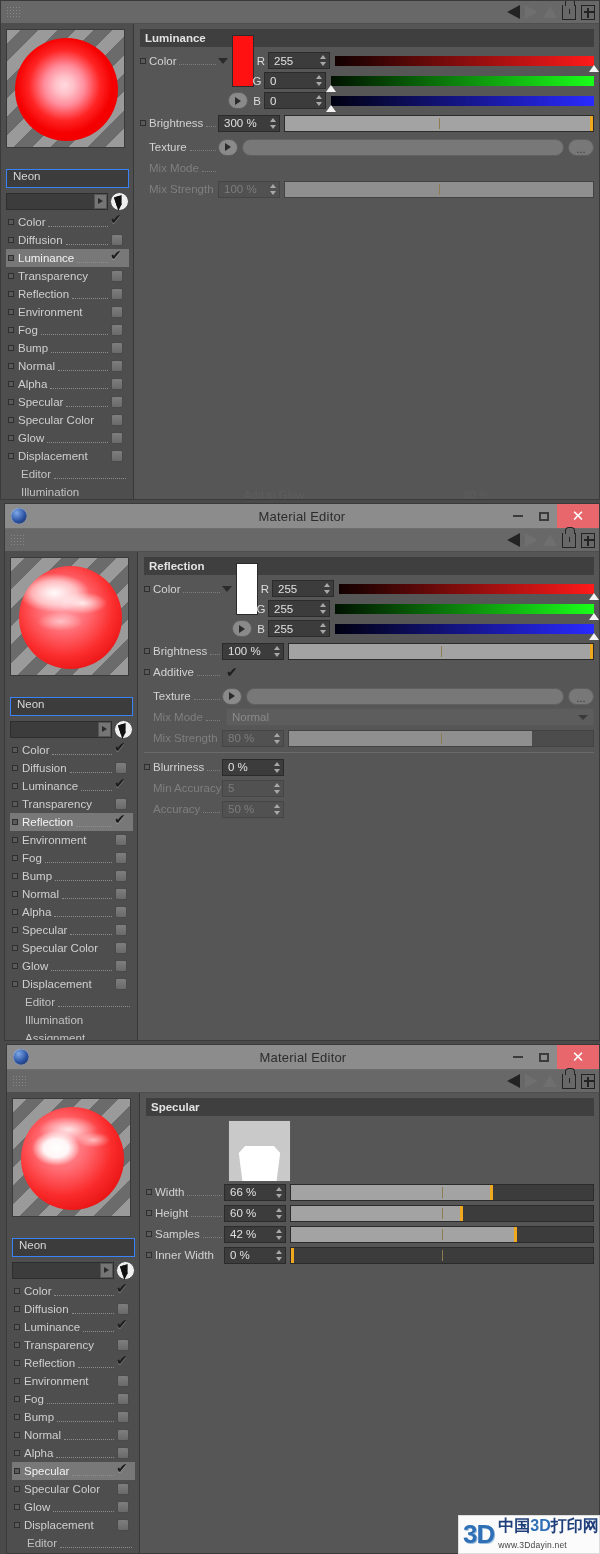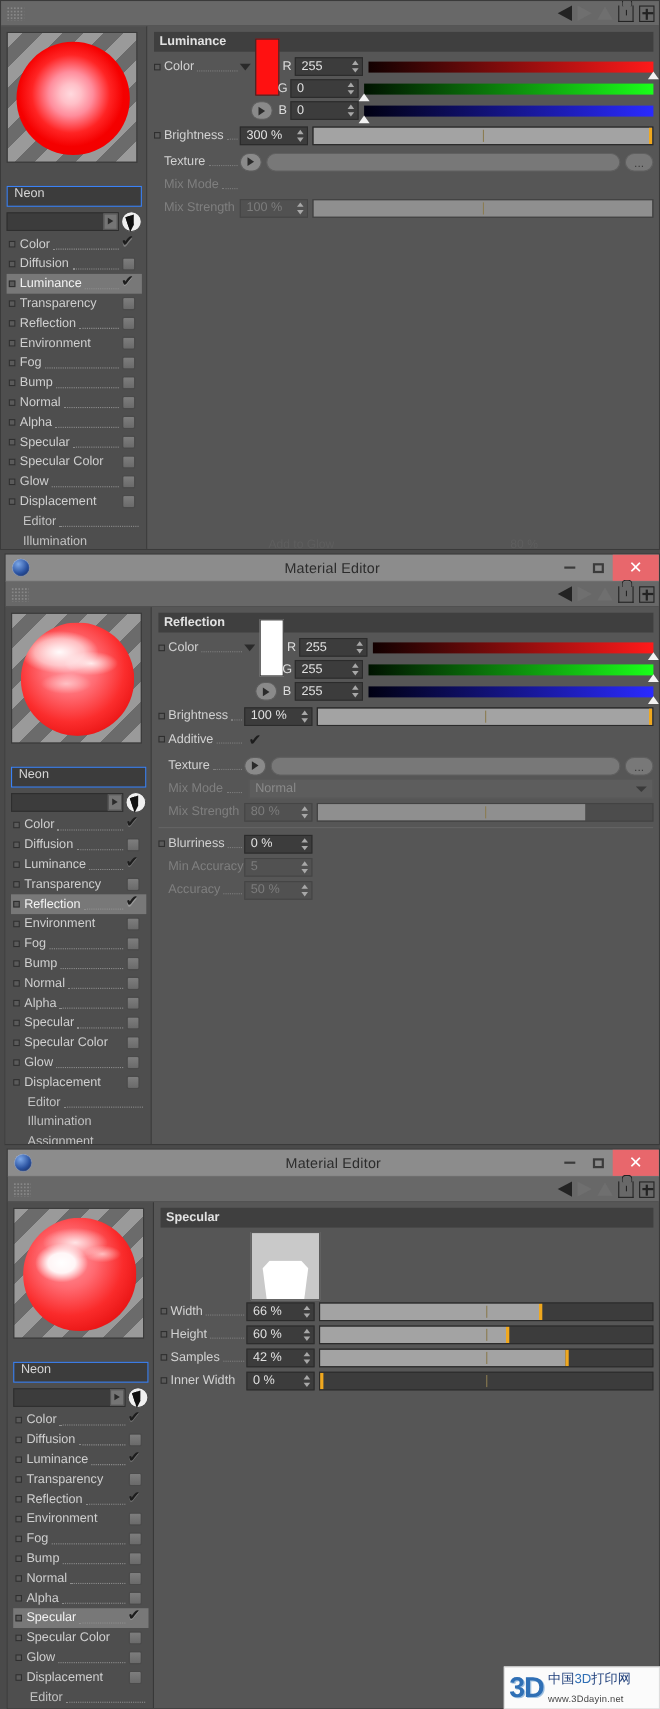--- a/index.html
+++ b/index.html
@@ -357,21 +357,21 @@
     width: 142px; height: 39px;
     background: #fbfbfb; border: 1px solid #ddd;
     display: flex; align-items: center;
   }
   .wm-3d {
     font-size: 26px; font-weight: bold; color: #2f6fb5;
     margin-left: 4px; letter-spacing: -1px;
     text-shadow: 1px 1px 0 #9fc0e0;
   }
   .wm-cn { margin-left: 4px; line-height: 1.05; }
-  .wm-cn .l1 { font-size: 12px; font-weight: normal; color: #1f3f7a; }
+  .wm-cn .l1 { font-size: 16px; font-weight: bold; color: #1f3f7a; }
   .wm-cn .l1 em { color: #2f6fb5; font-style: normal; }
   .wm-cn .l2 { font-size: 8.5px; color: #444; letter-spacing: .2px; }
 </style>
 </head>
 <body>
 
 <div class="win" style="left:0px; top:0px; width:600px; height:500px;">
 
   <div class="toolbar">
     <div class="grip"></div>

